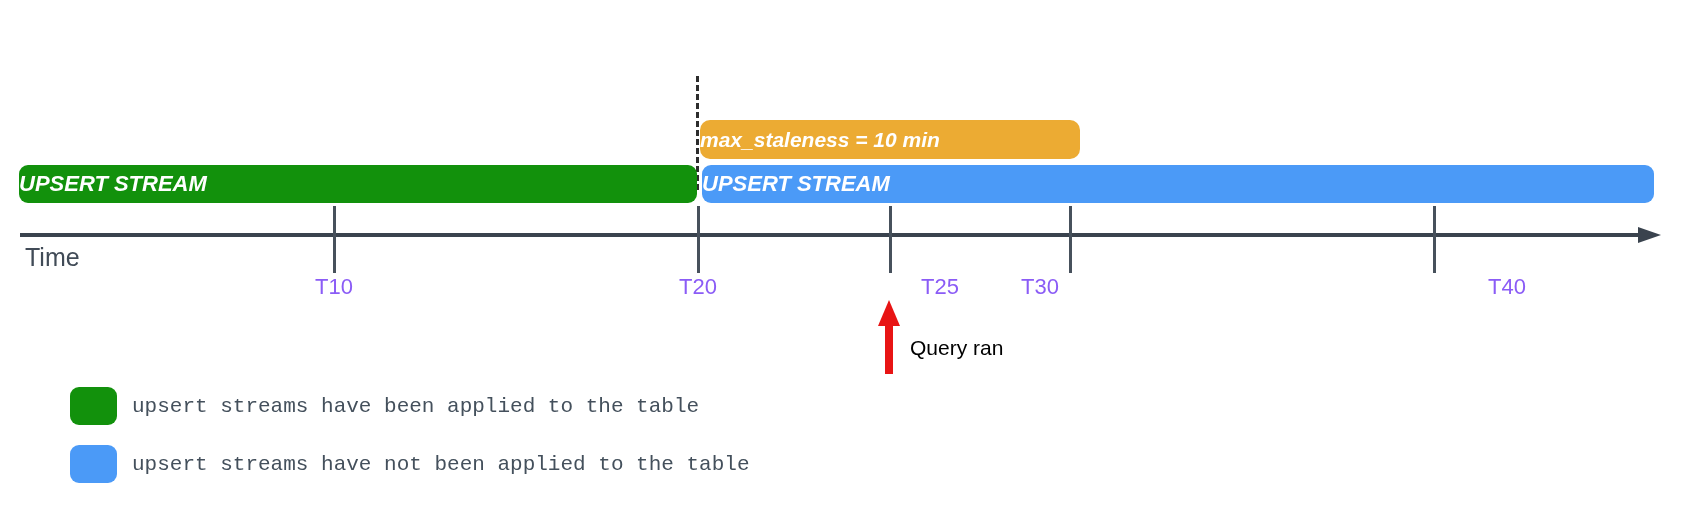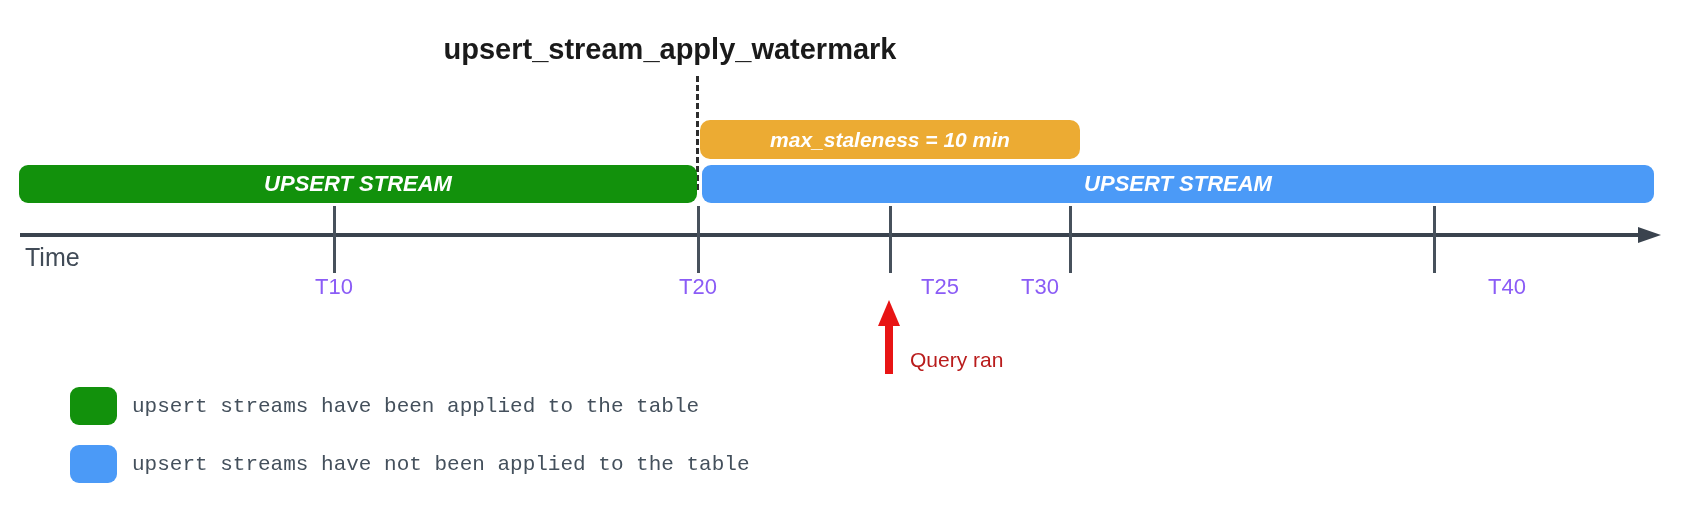--- a/index.html
+++ b/index.html
@@ -24,21 +24,21 @@
 
   .watermark-line {
     left: 696px; top: 76px;
     height: 114px; width: 0;
     border-left: 3px dashed #2d2d2d;
   }
 
   .bar {
     display: flex;
     align-items: center;
-    justify-content: center;
+    justify-content: flex-start;
     color: #ffffff;
     font-weight: bold;
     font-style: italic;
     white-space: nowrap;
     box-sizing: border-box;
   }
   .bar-staleness {
     left: 700px; top: 120px; width: 380px; height: 39px;
     background: #ecab33; border-radius: 10px;
     font-size: 21px;
@@ -93,23 +93,22 @@
     border-bottom: 26px solid #e81414;
   }
   .query-arrow-shaft {
     left: 885px; top: 323px;
     width: 8px; height: 51px;
     background: #e81414;
   }
   .query-label {
     left: 910px; top: 336px;
     font-size: 21px;
-    color: #b91c1c;
+    color: #000000;
     white-space: nowrap;
-    margin-top: 12px;
   }
 
   .legend-row {
     display: flex;
     align-items: center;
     gap: 15px;
     left: 70px;
     height: 38px;
   }
   .legend-row-1 { top: 387px; }
@@ -126,21 +125,20 @@
     color: #44505c;
     white-space: nowrap;
     font-family: Liberation Mono, monospace;
   }
 </style>
 </head>
 <body>
 
 <div class="canvas">
 
-  <div class="abs title">upsert_stream_apply_watermark</div>
 
   <div class="abs watermark-line"></div>
 
   <div class="abs bar bar-staleness">
     <span>max_staleness = 10 min</span>
   </div>
 
   <div class="abs bar bar-applied">
     <span>UPSERT STREAM</span>
   </div>

